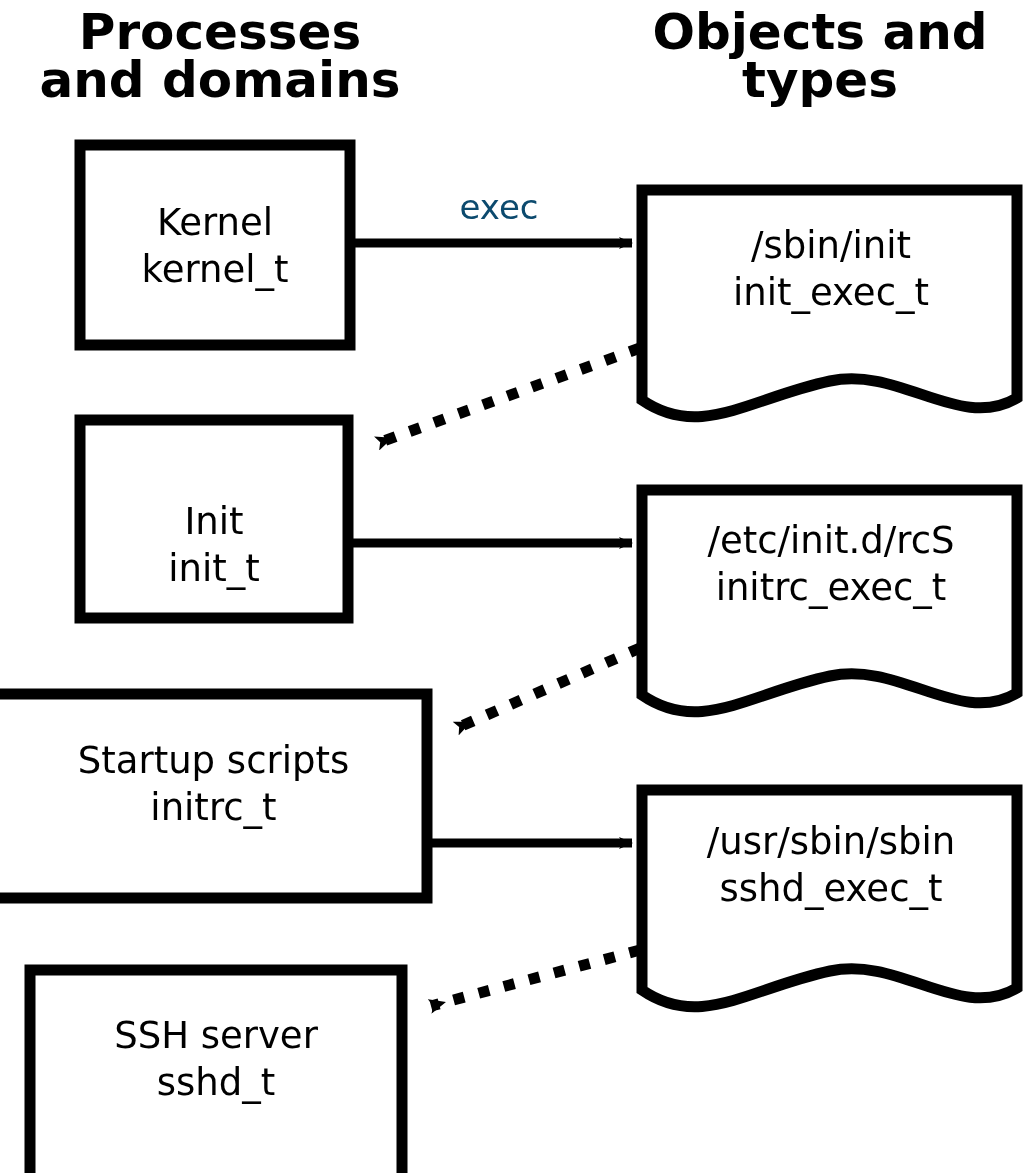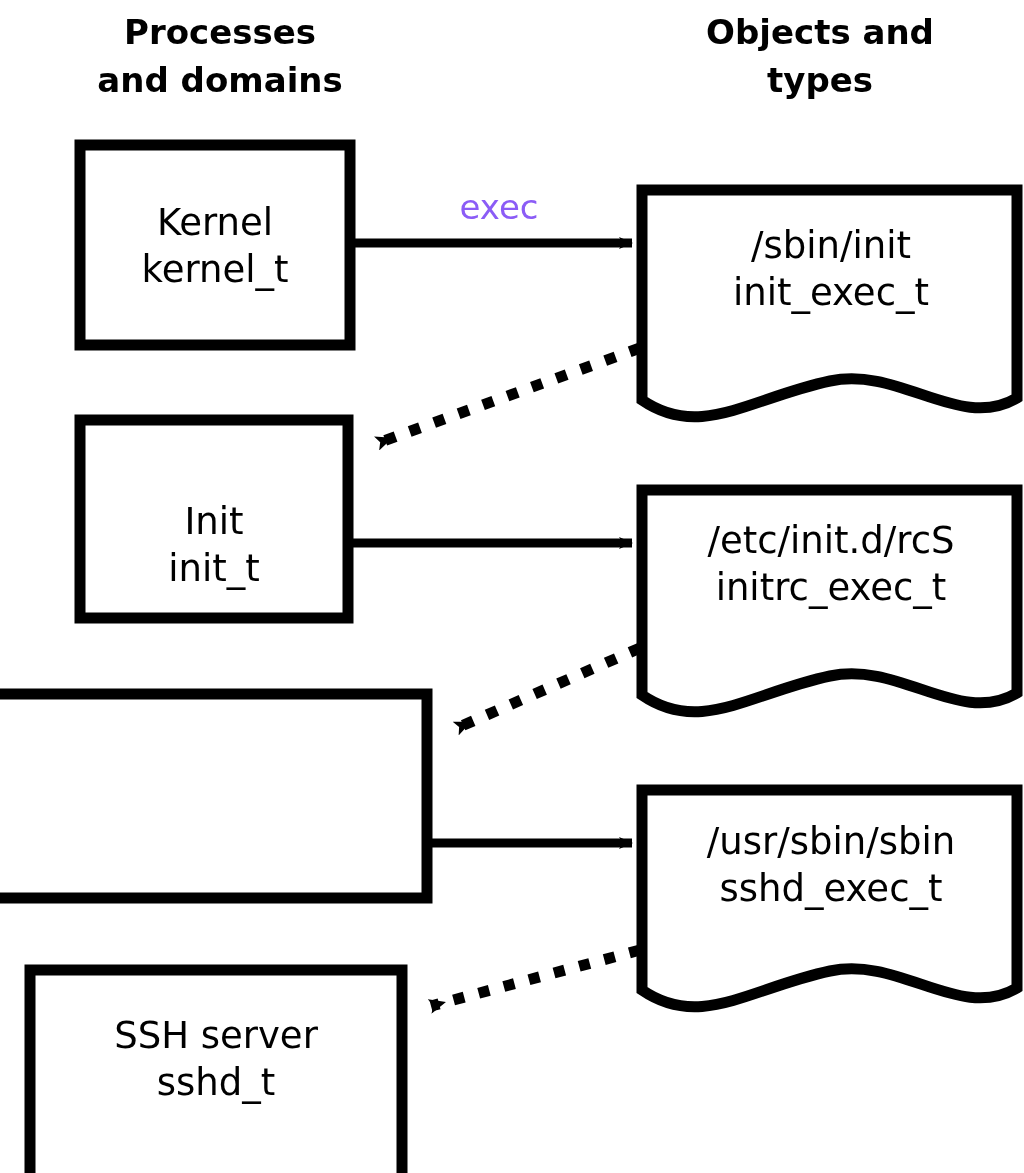--- a/index.html
+++ b/index.html
@@ -25,21 +25,21 @@
     position: absolute;
     left: 0;
     top: 0;
     width: 1024px;
     height: 1173px;
   }
   .col-header {
     position: absolute;
     text-align: center;
     font-weight: bold;
-    font-size: 34px;
+    font-size: 50px;
     line-height: 48px;
     color: #000000;
     white-space: pre-line;
   }
   #header-left  { left: 30px;  top: 8px; width: 380px; }
   #header-right { left: 620px; top: 8px; width: 400px; }
 
   .node-label {
     position: absolute;
     text-align: center;
@@ -47,21 +47,21 @@
     line-height: 47px;
     color: #000000;
     white-space: pre-line;
     pointer-events: none;
   }
   .edge-label {
     position: absolute;
     text-align: center;
     font-size: 34px;
     line-height: 38px;
-    color: #8b5cf6;
+    color: #0c4a6e;
   }
 </style>
 </head>
 <body>
 
 <div id="diagram-root">
 
   <svg class="layer" viewBox="0 0 1024 1173">
     <defs>
       <marker id="arrow-solid" markerWidth="14" markerHeight="12" refX="13" refY="6" orient="auto" markerUnits="userSpaceOnUse">
@@ -109,20 +109,22 @@
 
   <div class="col-header" id="header-right">Objects and
 types</div>
 
   <div class="node-label" style="left:80px; top:187px; width:270px;margin-top:12px;">Kernel
 kernel_t</div>
 
   <div class="node-label" style="left:80px; top:462px; width:268px;margin-top:36px;">Init
 init_t</div>
 
+  <div class="node-label" style="left:0px; top:737px; width:427px;">Startup scripts
+initrc_t</div>
 
   <div class="node-label" style="left:30px; top:1012px; width:372px;">SSH server
 sshd_t</div>
 
   <div class="node-label" style="left:645px; top:517px; width:372px;">/etc/init.d/rcS
 initrc_exec_t</div>
 
   <div class="node-label" style="left:645px; top:222px; width:372px;">/sbin/init
 init_exec_t</div>
 

